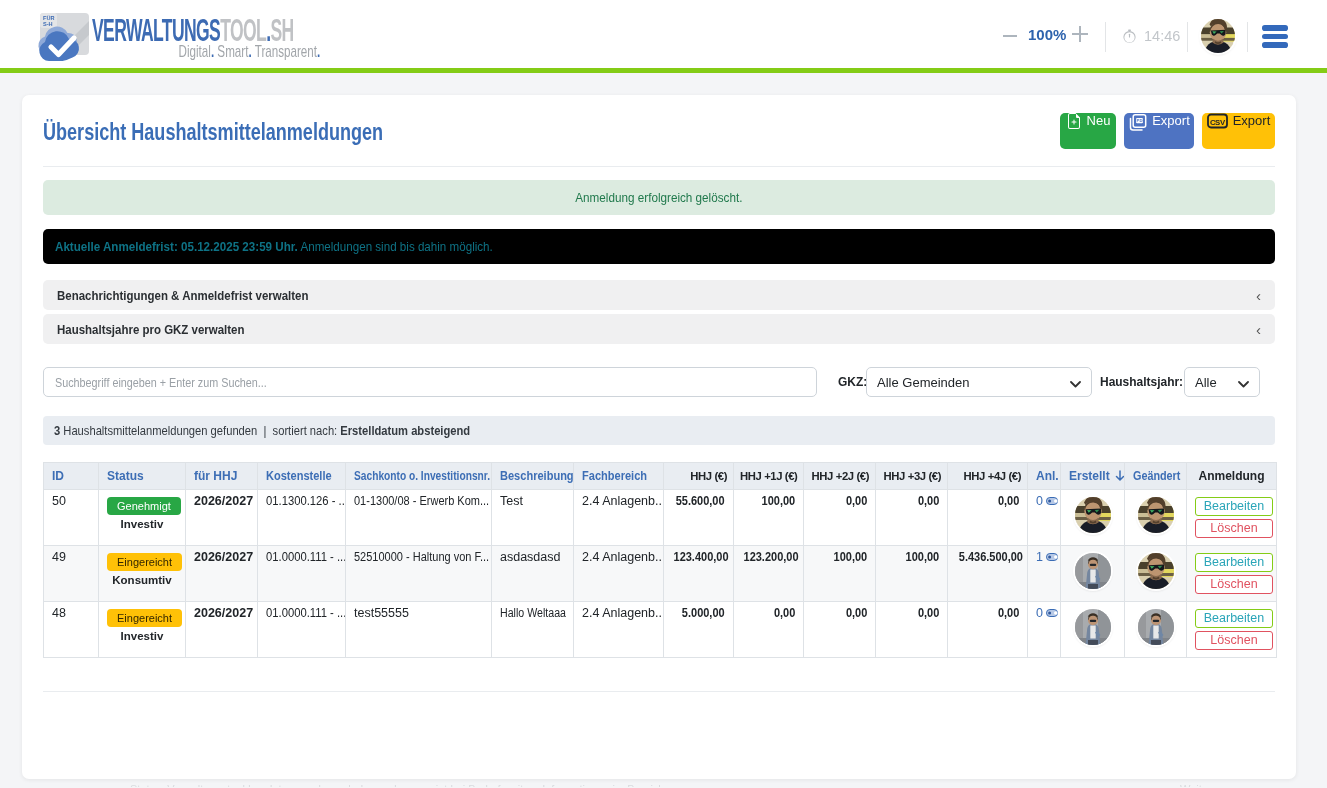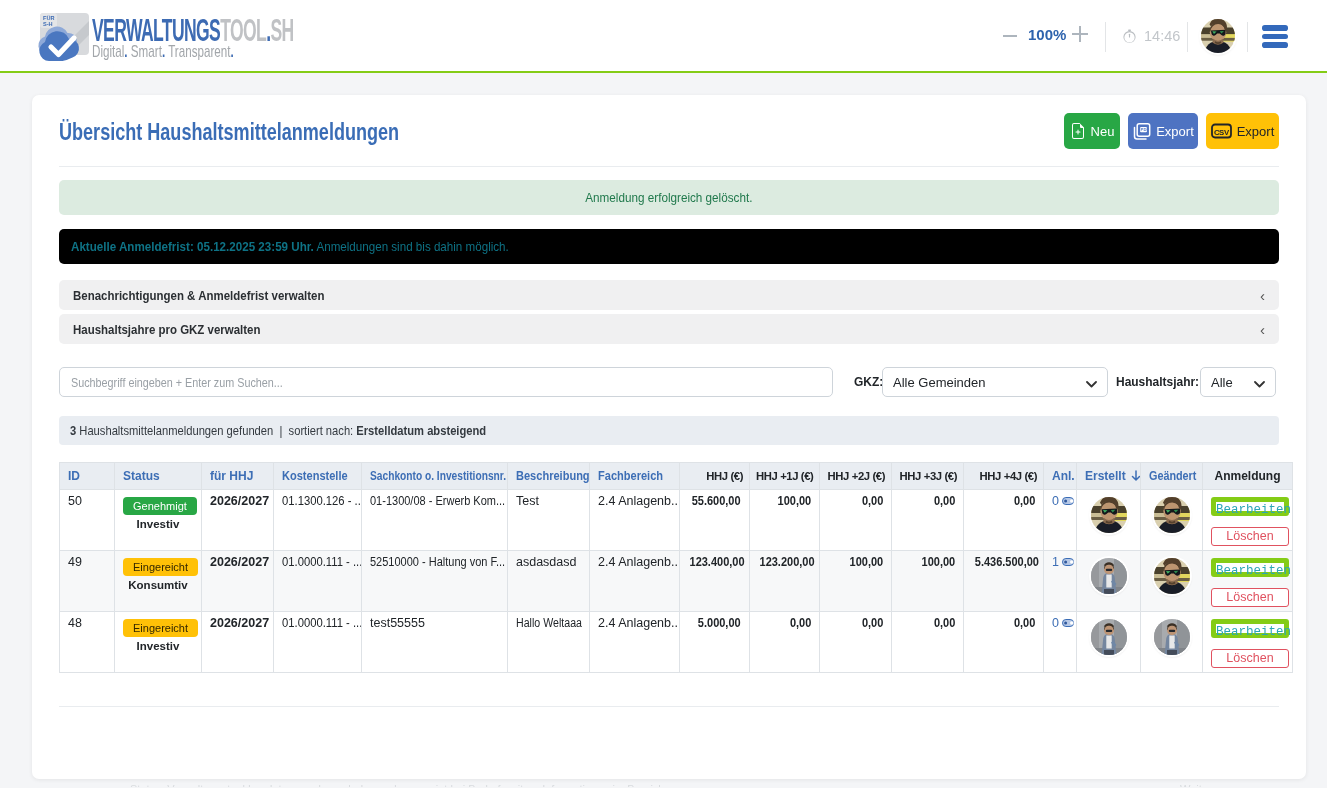--- a/index.html
+++ b/index.html
@@ -1,44 +1,44 @@
 <!DOCTYPE html>
 <html lang="de"><head>
 <meta charset="utf-8">
 <title>Verwaltungstool.SH</title>
 <style>
 * { margin:0; padding:0; box-sizing:border-box; }
 html,body { width:1327px; height:788px; overflow:hidden; }
 body { font-family:"Liberation Sans", sans-serif; background:#f4f5f7; color:#212529; }
 
 
-.topbar { position:absolute; top:0; left:0; width:1327px; height:73px; background:#fff; border-bottom:2px solid #84cc16; z-index:5; }
+.topbar { position:absolute; top:0; left:0; width:1327px; height:73px; background:#fff; border-bottom:5px solid #84cc16; z-index:5;text-align:right; }
 .logo { position:absolute; left:35px; top:11px; display:flex; }
 .logo-icon { width:57px; height:52px; position:relative; }
 .logo-text { margin-left:0px; padding-top:6px; }
 .logo-line1 { font-size:29px; font-weight:bold; letter-spacing:-1px; transform:scaleX(0.605) scaleY(1.05); transform-origin:left top; white-space:nowrap; height:27px; line-height:27px; }
 .logo-line1 .b { color:#3d6bb3; } .logo-line1 .g { color:#c0c2c5; }
 .logo-line2 { font-size:17px; color:#a2a6aa; transform:scaleX(0.685); transform-origin:left top; margin-top:-2px; white-space:nowrap; }
 .logo-line2 .d { color:#3d6bb3; font-weight:bold; }
 .zc-minus { position:absolute; left:1001px; top:25px; width:18px; color:#adb5bd; font-size:22px; }
 .zc-val { position:absolute; left:1028px; top:26px; color:#2e63ad; font-weight:bold; font-size:15px; }
 .zc-plus { position:absolute; left:1070px; top:22px; width:18px; color:#adb5bd; font-size:24px; }
 .sep { position:absolute; top:22px; width:1px; height:30px; background:#e3e5e7; }
 .clock { position:absolute; left:1122px; top:28px; color:#c2c6ca; font-size:14.5px; display:flex; align-items:center; gap:7px; }
 .avatar-top { position:absolute; left:1201px; top:19px; width:34px; height:34px; border-radius:50%; overflow:hidden; box-shadow:0 0 0 2px #fff, 0 1px 3px rgba(0,0,0,.25); }
 .burger { position:absolute; left:1262px; top:25px; width:26px; }
 .burger div { height:5.5px; background:#3369bb; border-radius:2.8px; margin-bottom:3px; }
 
 
-.card { position:absolute; left:32px; top:95px; width:1274px; height:684px; background:#fff; border-radius:7px; box-shadow:0 1px 4px rgba(0,0,0,.07); padding:0 27px; }
+.card { position:absolute; left:22px; top:95px; width:1274px; height:684px; background:#fff; border-radius:7px; box-shadow:0 1px 4px rgba(0,0,0,.07); padding:0 21px; }
 
 .titlerow { position:relative; height:71px; }
 h1 { position:absolute; left:0px; top:24px; font-size:23px; color:#3a6db6; transform:scaleX(0.785); transform-origin:left top; white-space:nowrap; }
 .btns { position:absolute; right:0; top:18px; display:flex; gap:8px; }
-.btn { height:36px; border-radius:5px; font-size:13px; color:#fff; display:flex; align-items:center; justify-content:center; gap:5px; white-space:nowrap; }
+.btn { height:36px; border-radius:5px; font-size:13px; color:#fff; display:flex; justify-content:center; gap:5px; white-space:nowrap; }
 .btn-green { width:56px; }
 .btn-blue { width:70px; }
 .btn-teal { width:160px; font-size:12.5px; }
 .btn-yellow { width:73px; }
 .btn-green { background:#28a745; }
 .btn-blue { background:#4e73c2; }
 .btn-teal { background:#18a5bc; }
 .btn-yellow { background:#ffc107; color:#212529; }
 .hr { border-top:1px solid #e9ecef; }
 
@@ -71,21 +71,21 @@
 tbody tr.stripe td { background:#f7f8f9; }
 td.center { text-align:center; } td.av { text-align:center; padding-top:7px; } td.act { padding-top:7px; padding-right:13px; }
 .badge { display:inline-block; border-radius:4px; font-size:11px; padding:3px 10px 3px; margin-top:3px; }
 .badge-green { background:#28a745; color:#fff; }
 .badge-yellow { background:#ffc107; color:#332701; }
 .subtag { font-weight:bold; font-size:11.5px; margin-top:3px; text-align:center; }
 .bold { font-weight:bold; } .nsq { display:inline-block; transform:scaleX(0.88); transform-origin:right center; }
 .anl { color:#3d6eb5; white-space:nowrap; }
 .avatar { width:36px; height:36px; border-radius:50%; overflow:hidden; display:inline-block; box-shadow:0 0 0 2px #fff, 0 1px 3px rgba(0,0,0,.3); }
 .abtn { display:block; width:78px; height:19px; border-radius:3px; background:#fff; font-size:12.5px; text-align:center; line-height:17px; margin:0 auto; }
-.abtn-t { border:5px solid #84cc16; color:#2aa5b8; margin-bottom:11px;font-family:Liberation Mono, monospace; }
+.abtn-t { border:1px solid #84cc16; color:#2aa5b8; margin-bottom:3px; }
 .abtn-r { border:1px solid #e05260; color:#e05260; }
 
 .hr2 { border-top:1px solid #e9ecef; margin-top:33px; }
 .footer { text-align:center; margin-top:33px; font-size:12px; color:#55595e; }
 
 .ghost { position:absolute; left:0; top:781px; width:1327px; height:6px; overflow:hidden; font-size:11px; color:#d8dbde; }
 </style>
 </head>
 <body>
 

